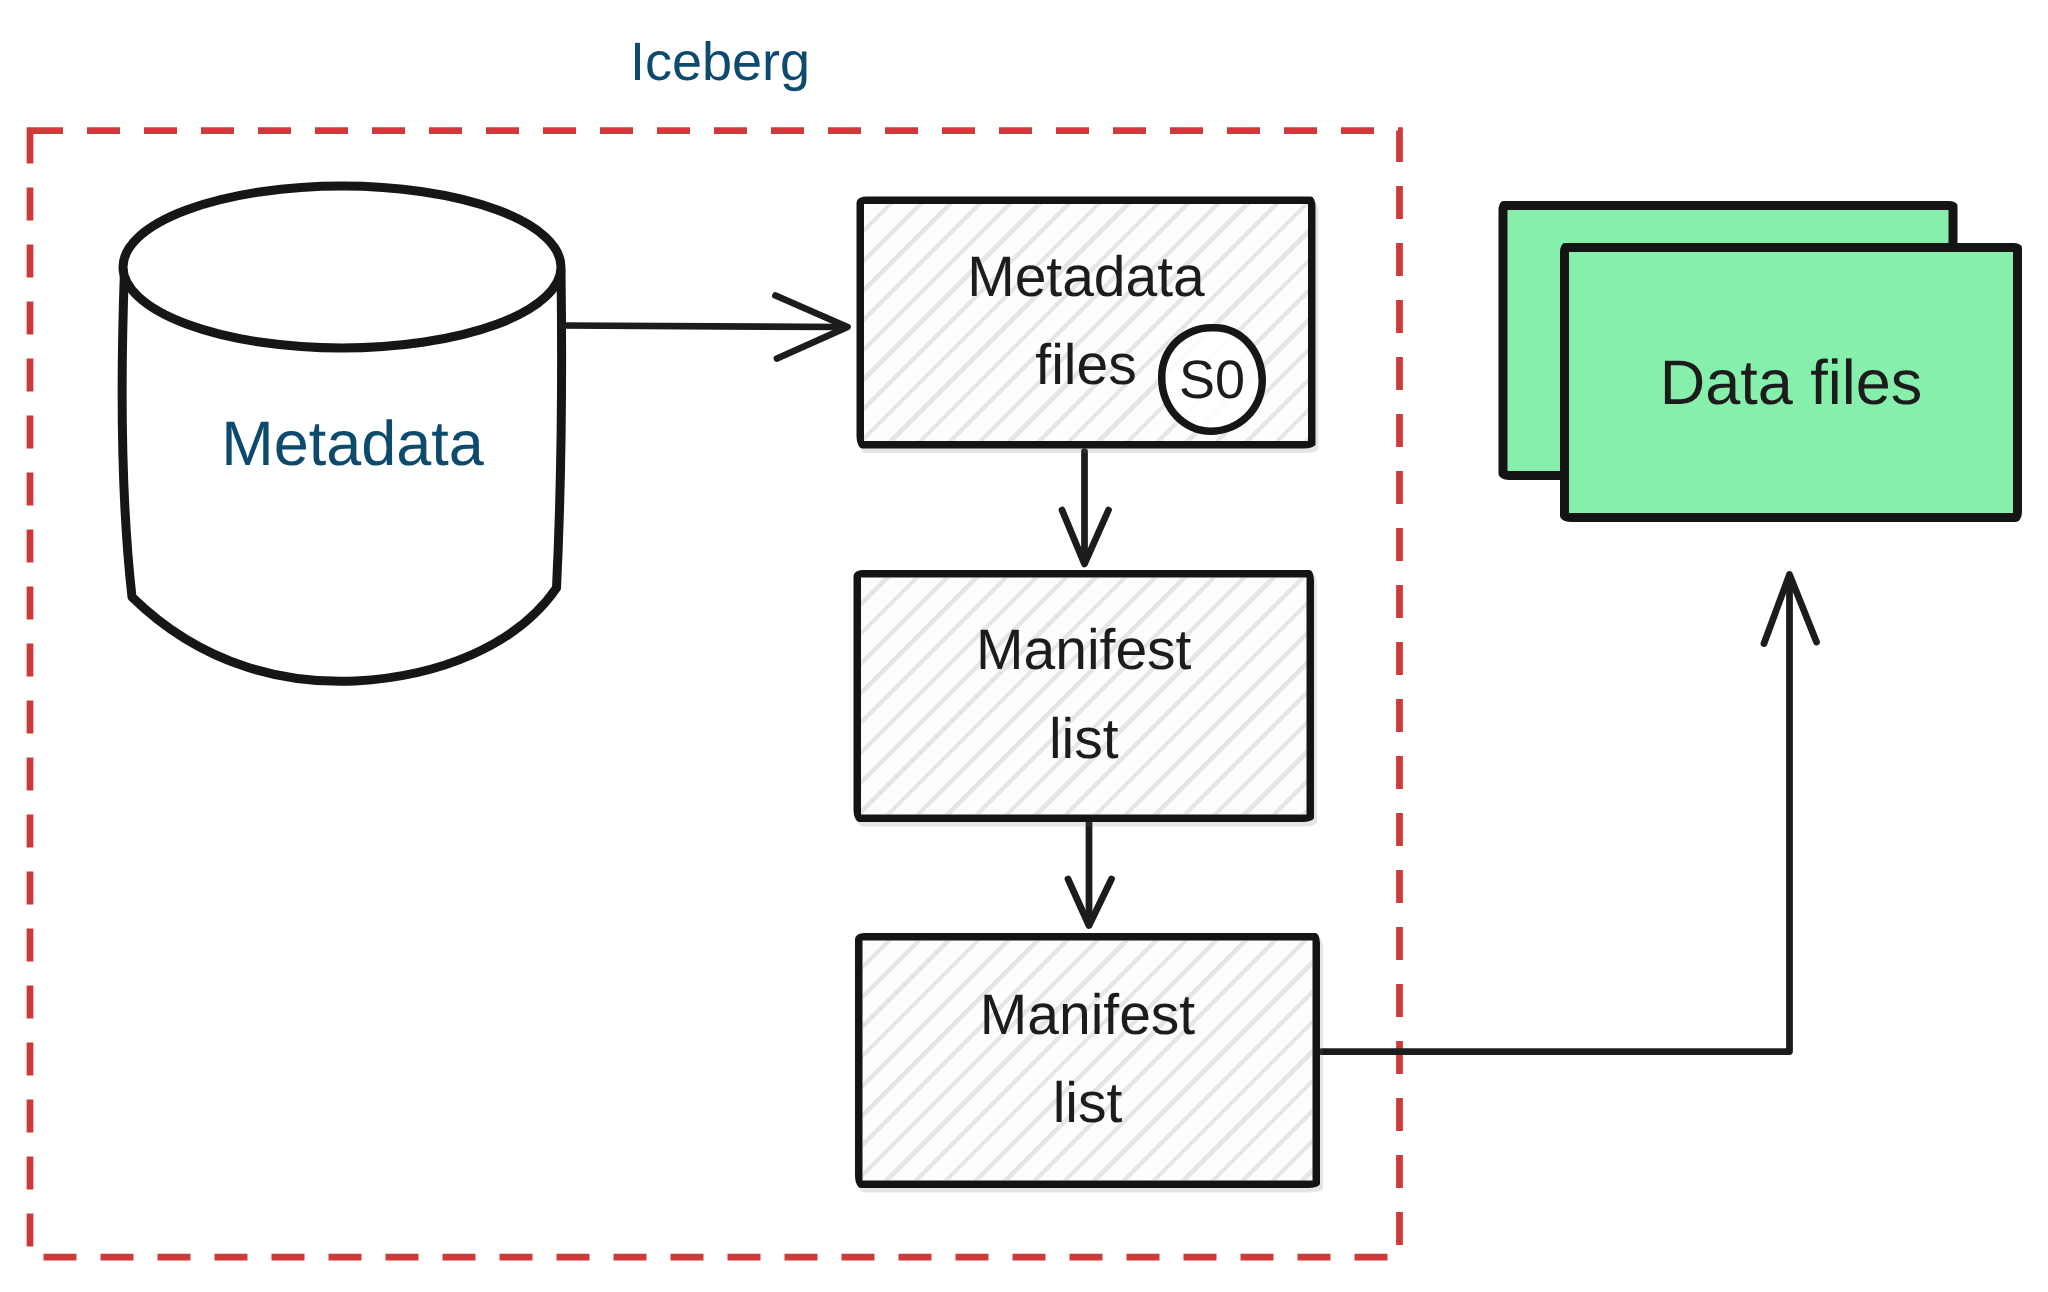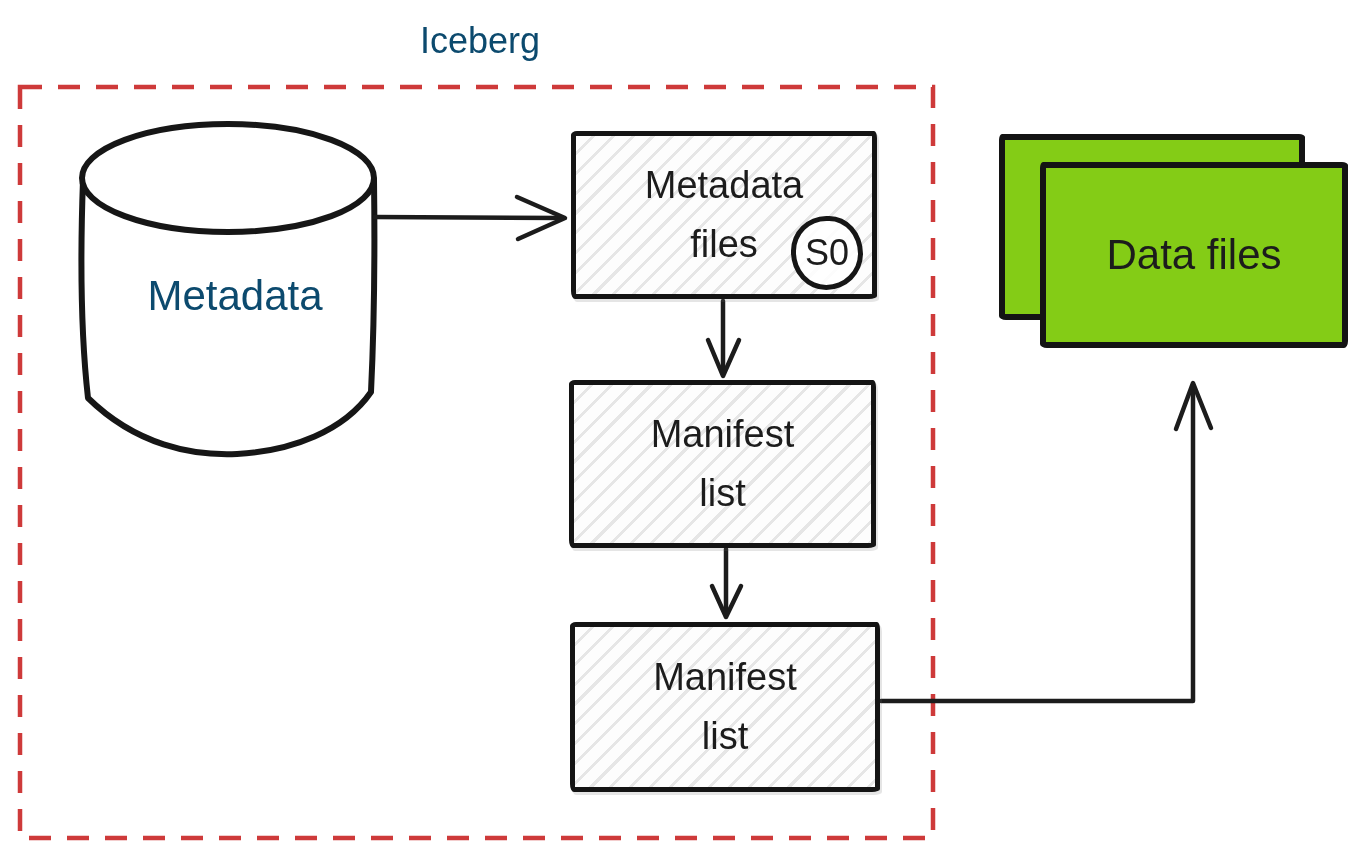--- a/index.html
+++ b/index.html
@@ -58,38 +58,38 @@
   .manifest-box-2{ left: 570px; top: 622px; width: 310px; height: 170px; }
   .box-label {
     font-size: 38px;
     line-height: 1.55;
     text-align: center;
   }
   .box-label .line { display: block; }
   
   .s0-badge {
     position: absolute;
-    left: 791px; top: 216px;
+    left: 772px; top: 216px;
     width: 72px; height: 74px;
     box-sizing: border-box;
     border: 5px solid #161616;
     border-radius: 50% 48% 52% 50% / 48% 52% 50% 52%;
     background: rgba(255,255,255,0.88);
     display: flex;
     align-items: center;
     justify-content: center;
     font-size: 36px;
   }
   
   .file-card {
     position: absolute;
     box-sizing: border-box;
     border: 6px solid #141414;
     border-radius: 3px 6px 4px 7px / 6px 3px 7px 4px;
-    background: #84cc16;
+    background: #86efac;
   }
   .file-card.back  { left: 999px;  top: 134px; width: 306px; height: 186px; }
   .file-card.front {
     left: 1040px; top: 162px; width: 308px; height: 186px;
     display: flex; align-items: center; justify-content: center;
     font-size: 42px;
   }
 </style>
 </head>
 <body>

